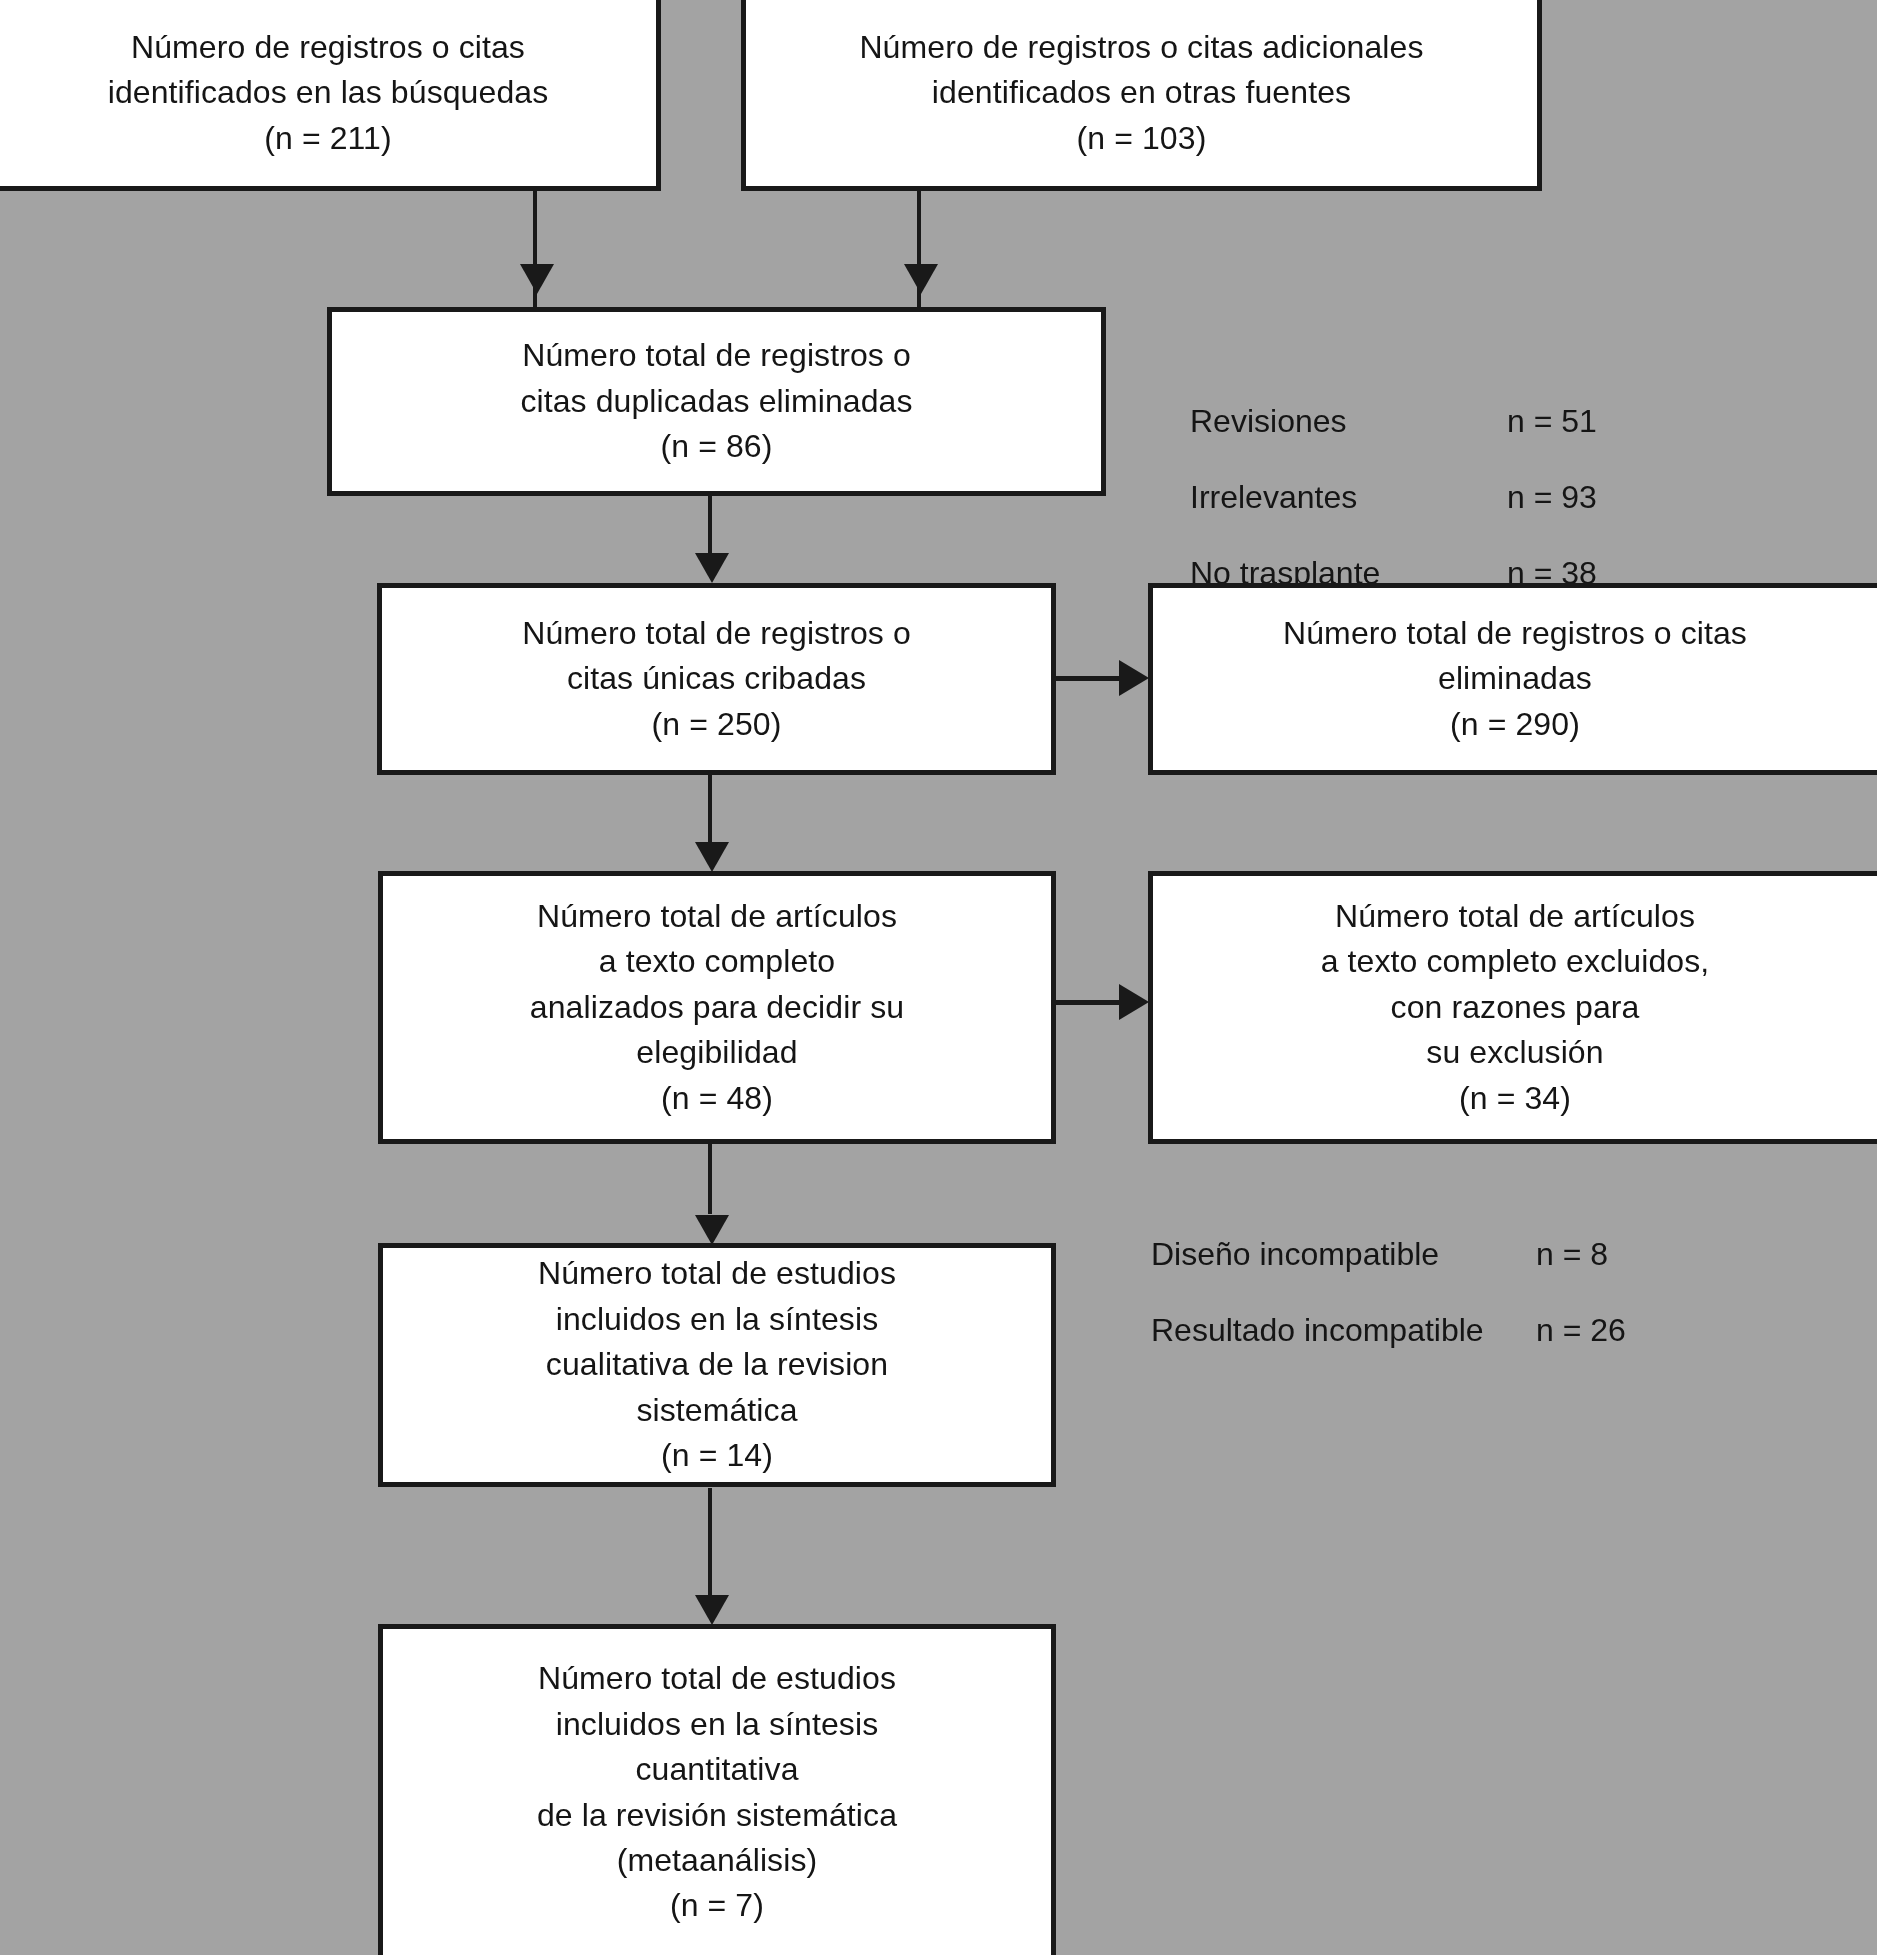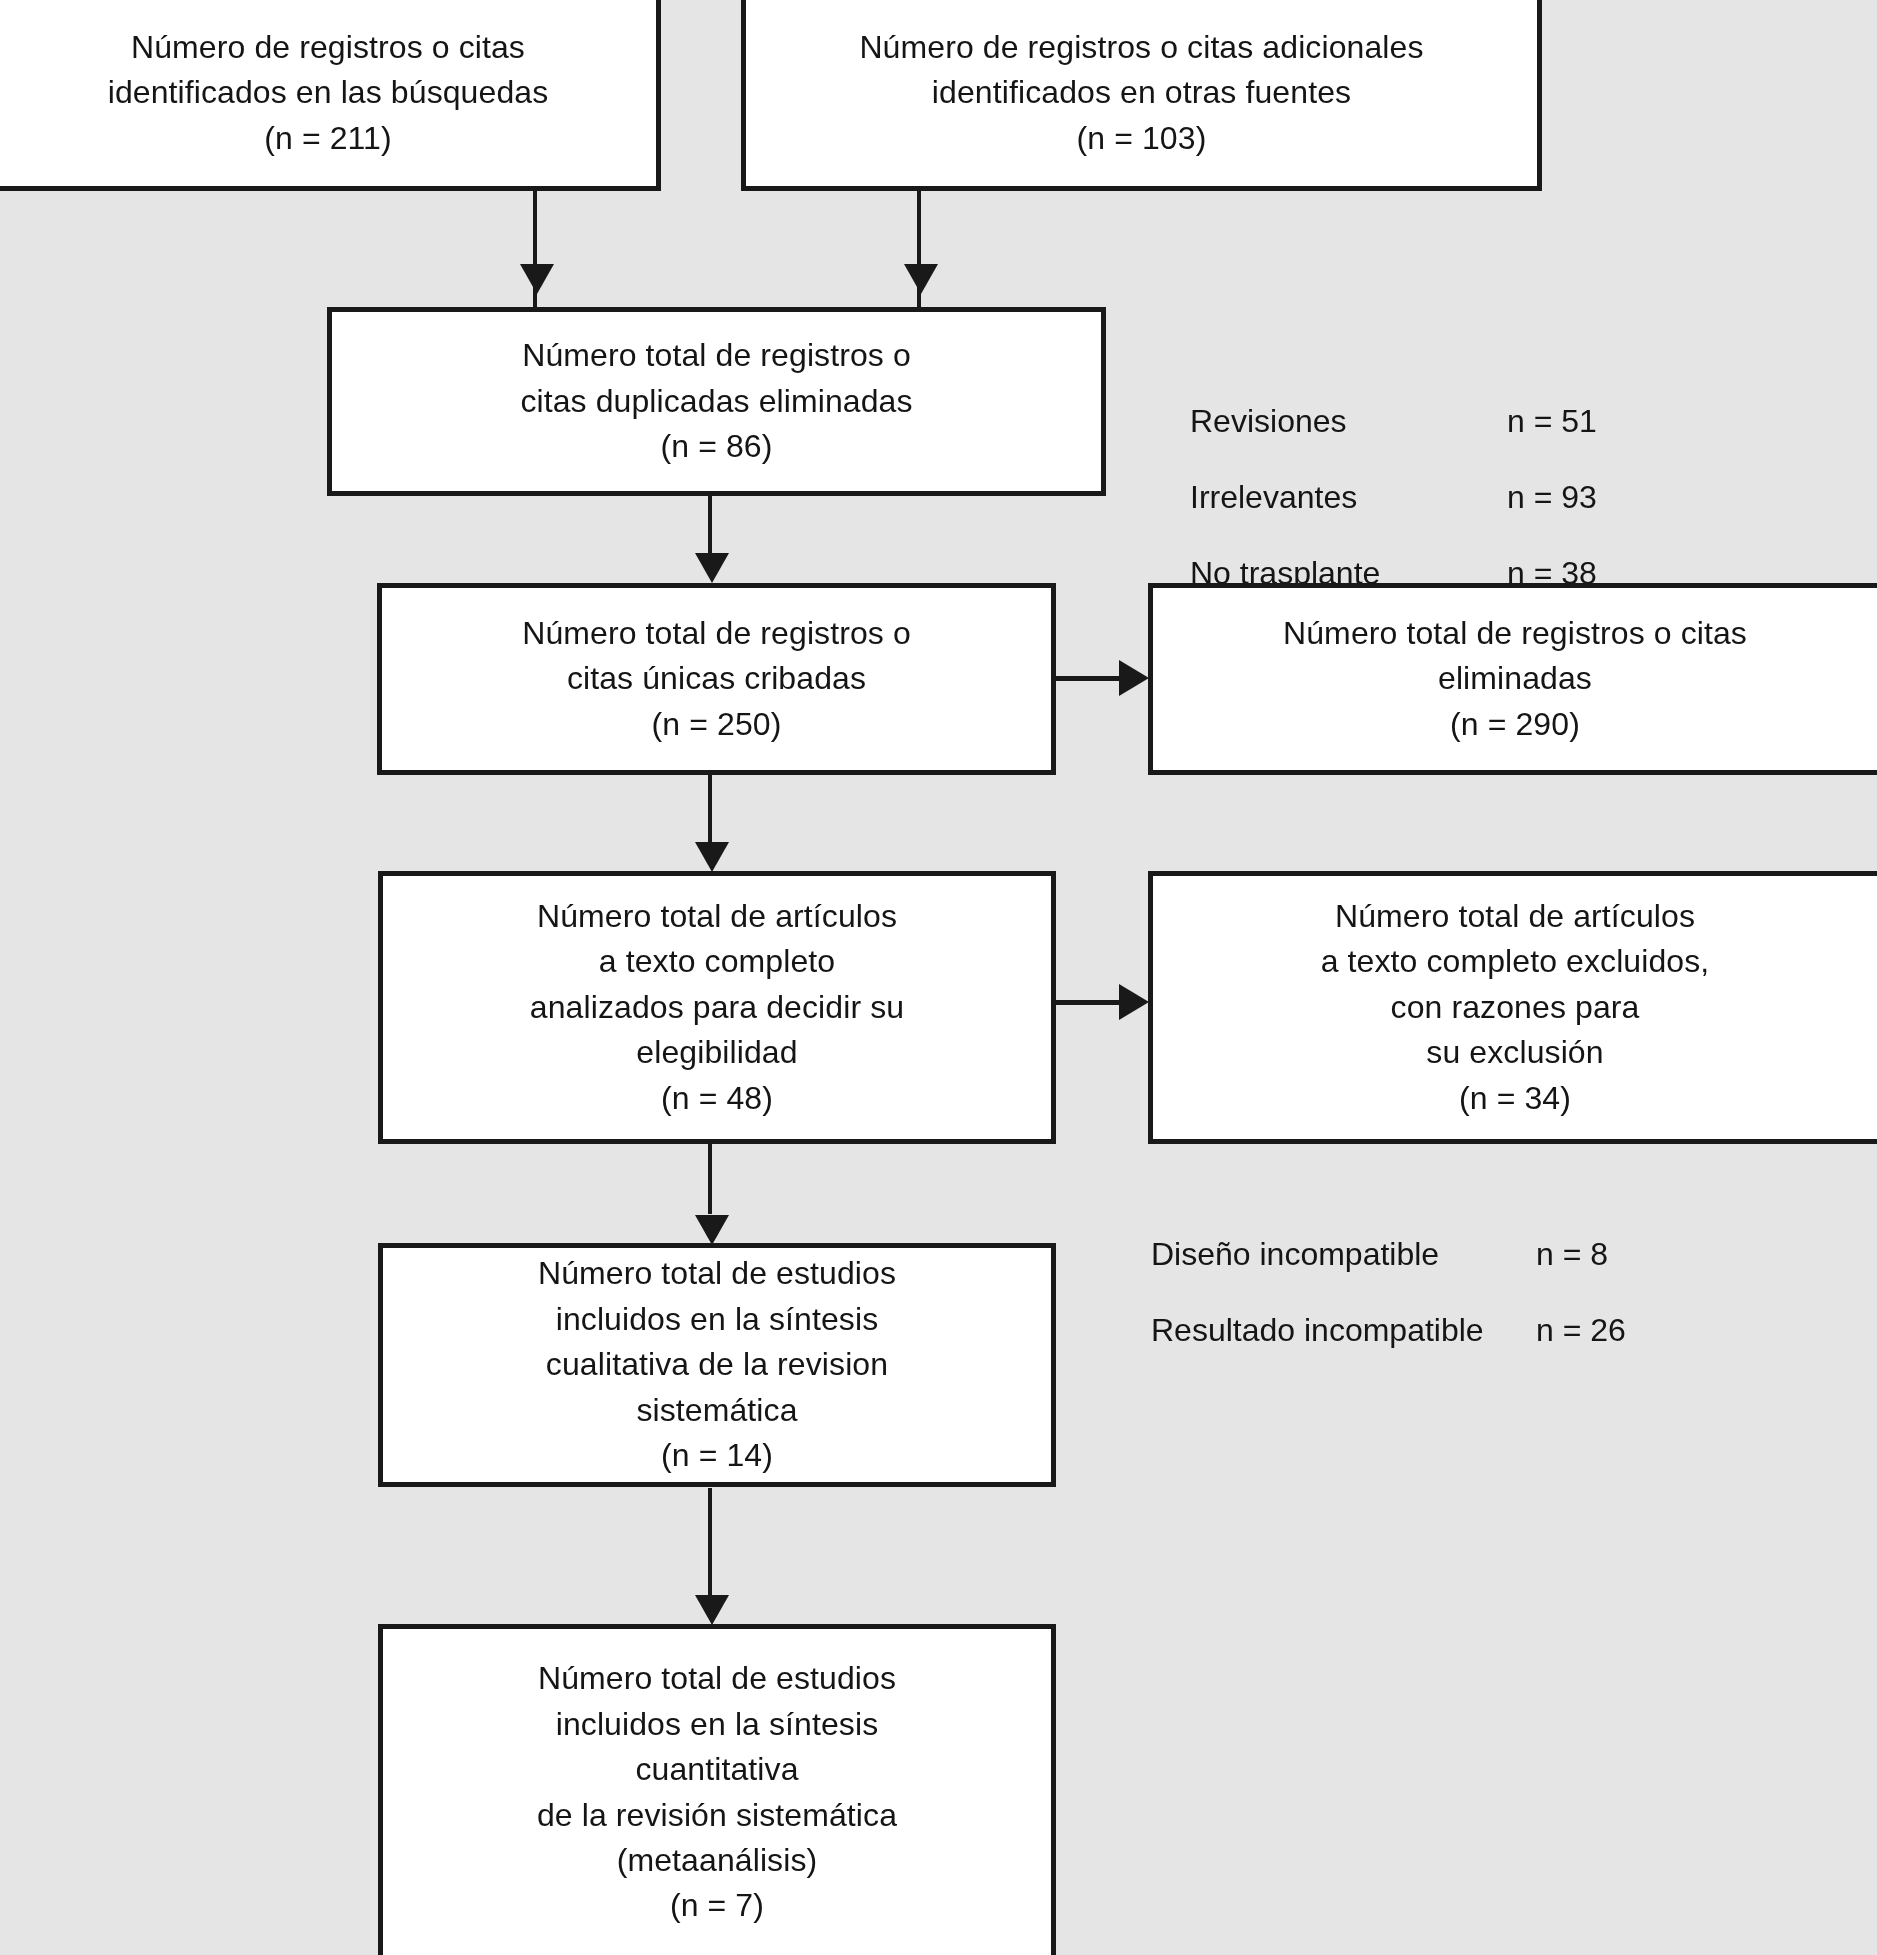--- a/index.html
+++ b/index.html
@@ -1,17 +1,17 @@
 <!DOCTYPE html>
 <html style="font-size:11.3px"><head>
 <meta charset="utf-8">
 <style>
   html,body{margin:0;padding:0;background:#ffffff;}
   body{font-family:"Liberation Sans","DejaVu Sans",sans-serif;color:#151515;}
-  #stage{position:relative;width:1877px;height:1955px;background:#e5e5e5;overflow:hidden;}
+  #stage{position:relative;width:1877px;height:1955px;background:#a3a3a3;overflow:hidden;}
 
   .fbox{
     position:absolute;
     border:5px solid #191919;
     background:#ffffff;
     box-sizing:border-box;
     display:flex;
     align-items:center;
     justify-content:center;
     text-align:center;

